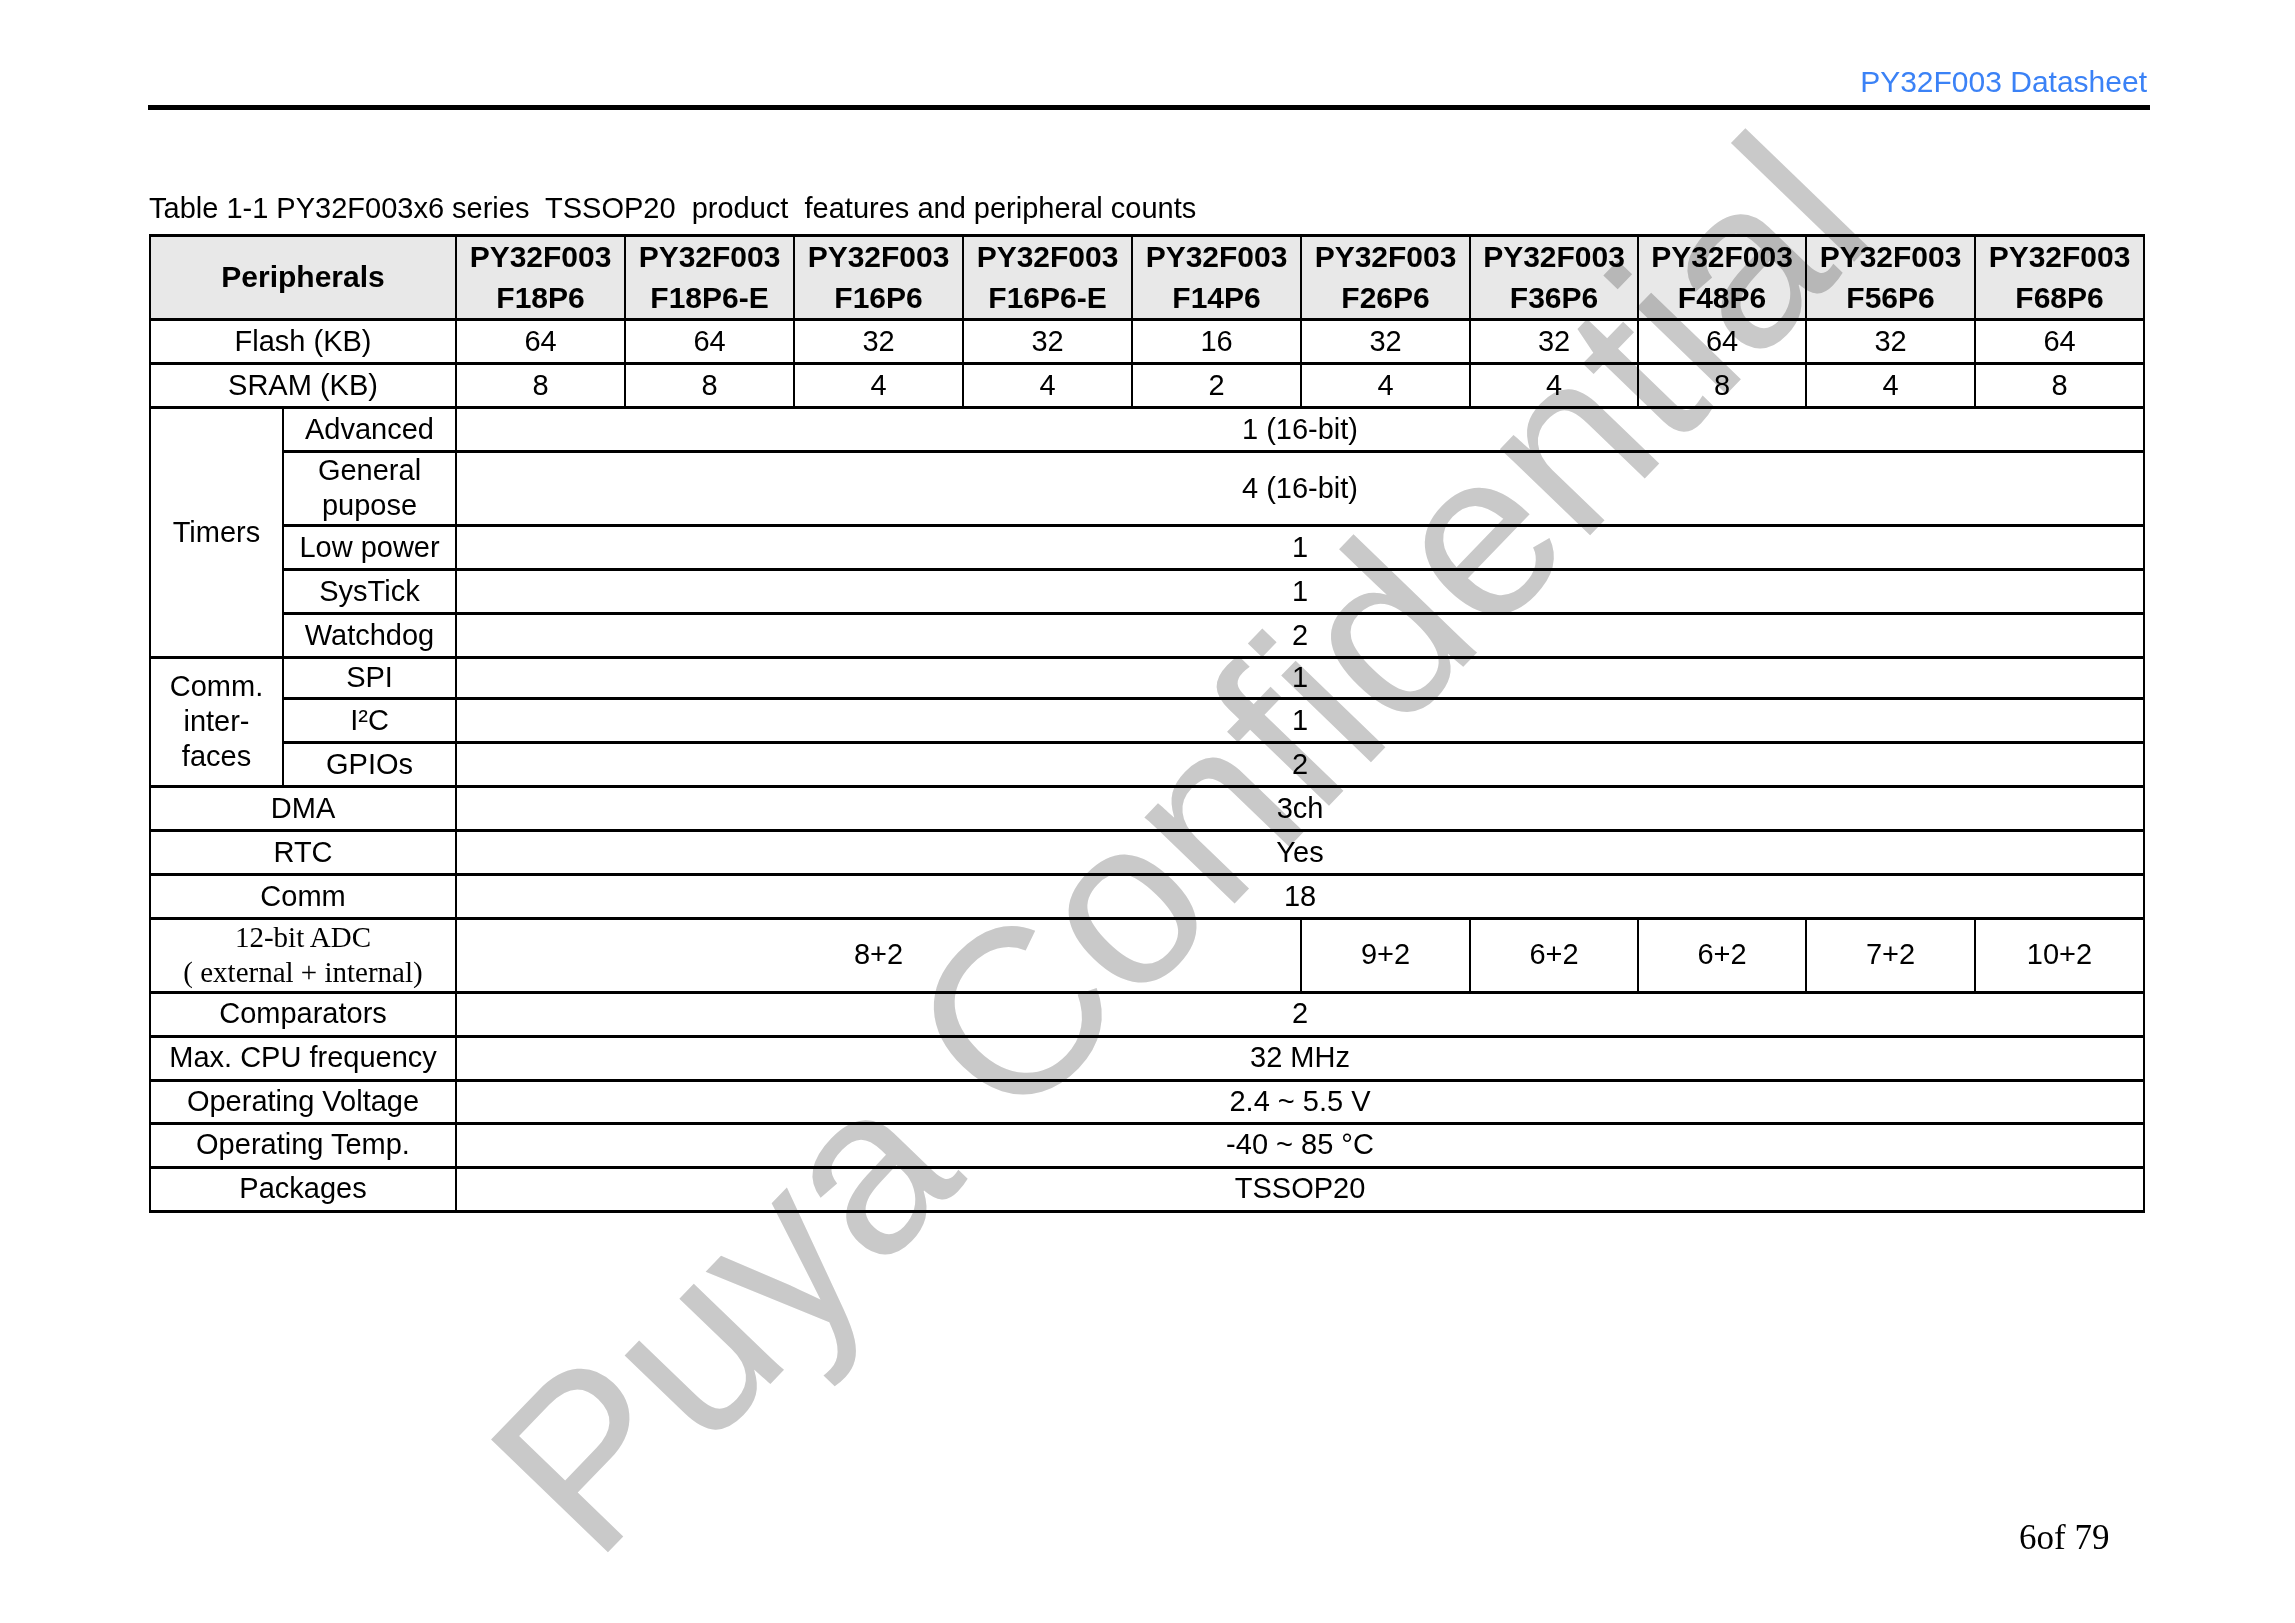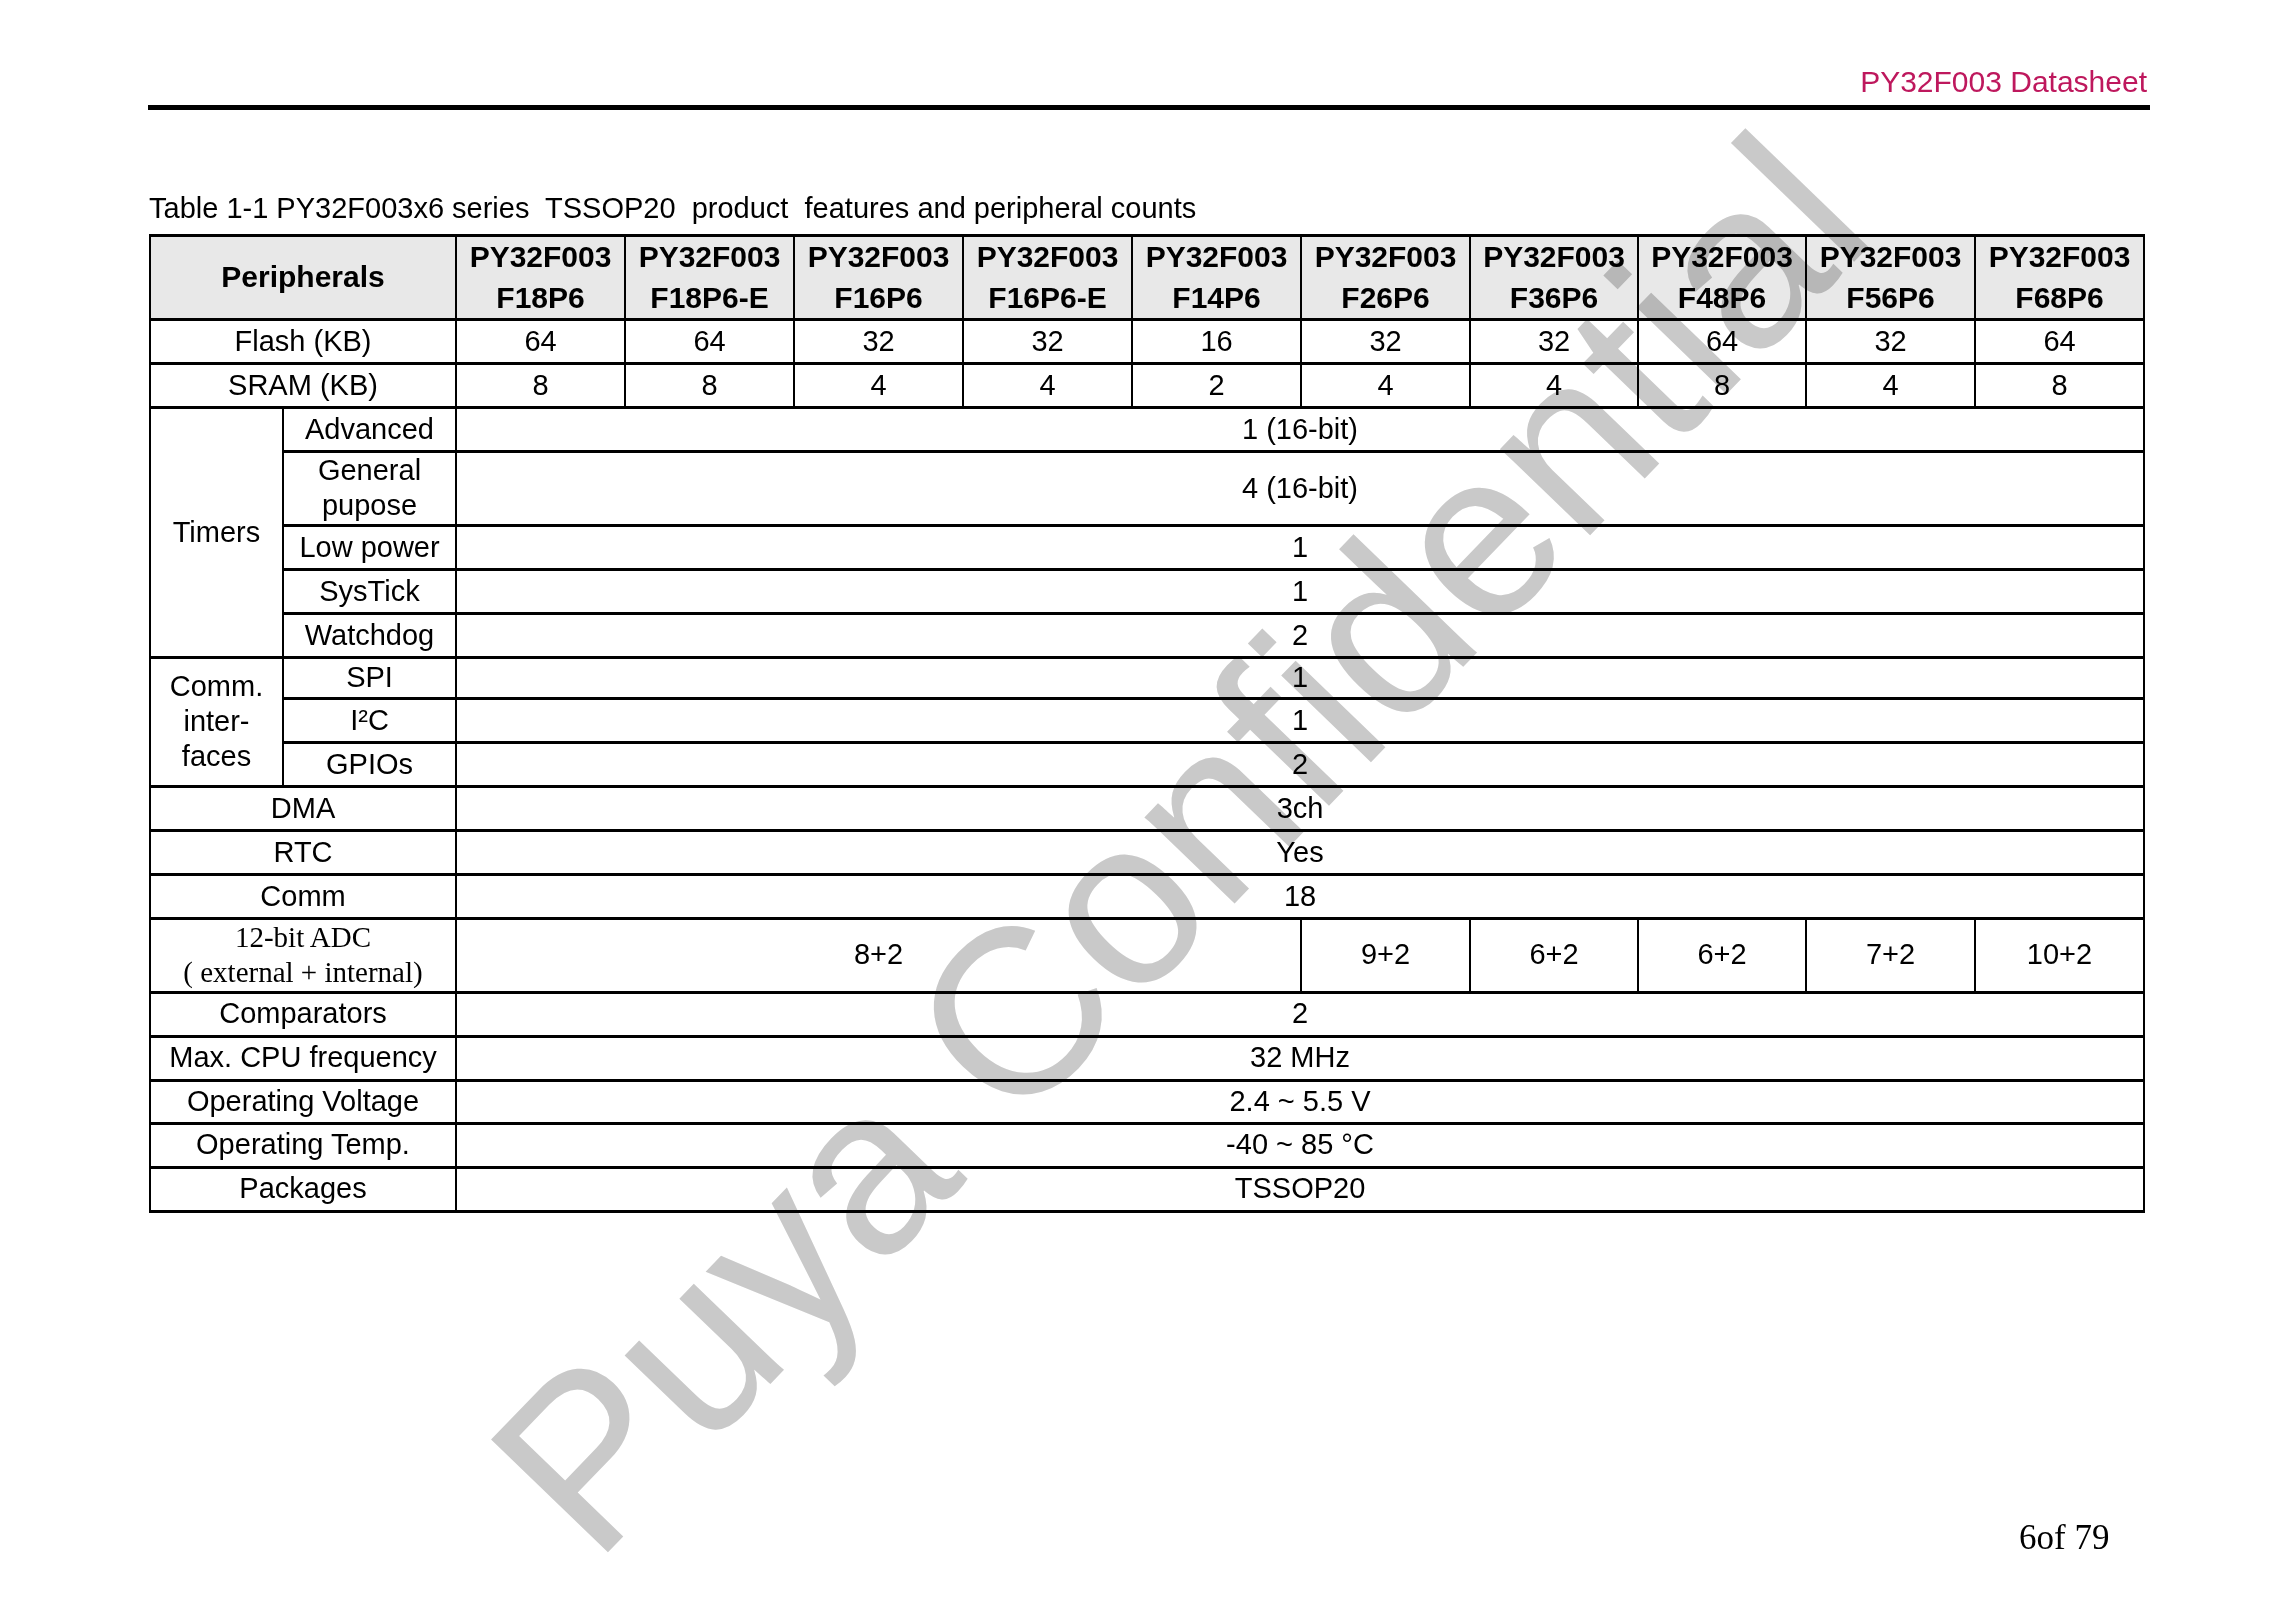--- a/index.html
+++ b/index.html
@@ -19,21 +19,21 @@
     position: absolute;
     inset: 0;
   }
   .doc-header {
     position: absolute;
     left: 149px;
     top: 65px;
     width: 1998px;
     text-align: right;
     font-size: 30px;
-    color: #be185d;
+    color: #3b82f6;
   }
   .header-rule {
     position: absolute;
     left: 148px;
     top: 105px;
     width: 2002px;
     height: 4.6px;
     background: #000;
   }
   .table-title {

